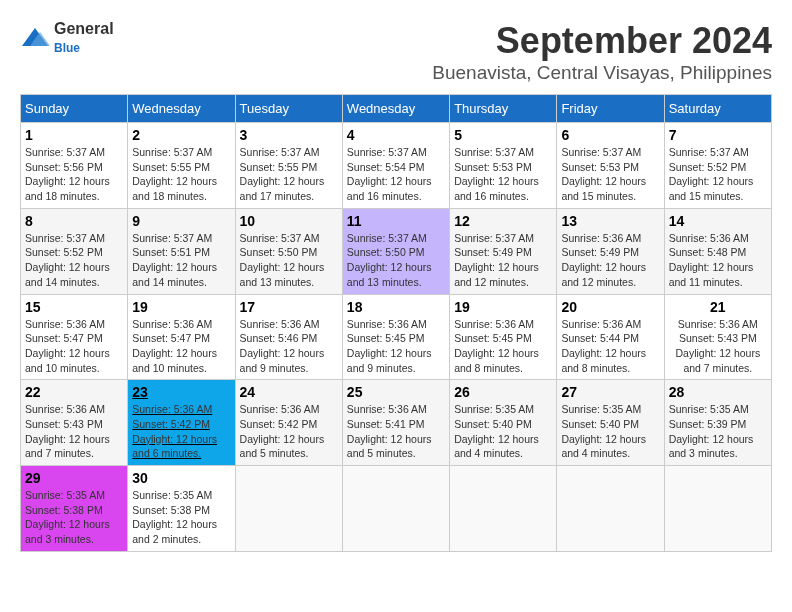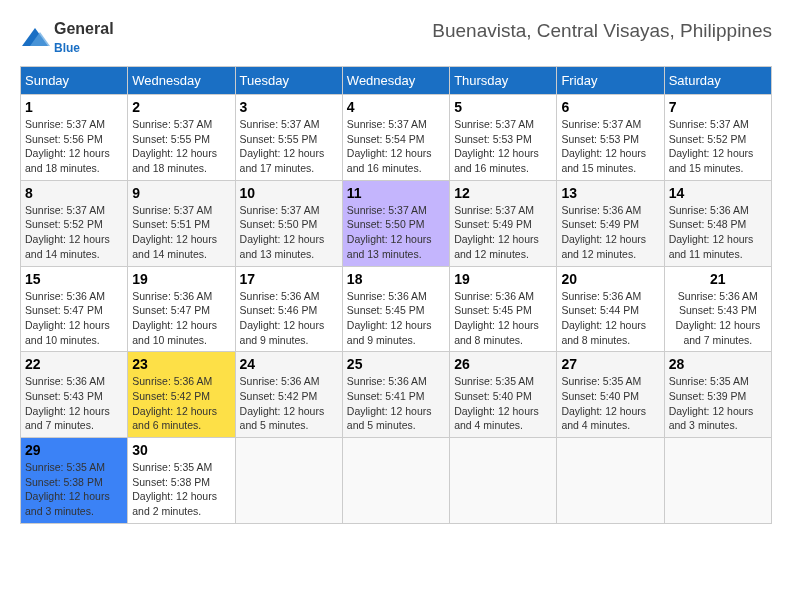--- a/index.html
+++ b/index.html
@@ -74,20 +74,21 @@
     <svg class="logo-icon" viewBox="0 0 30 24" xmlns="http://www.w3.org/2000/svg">
       <polygon points="15,2 28,20 2,20" fill="#1a6fc4"></polygon>
       <polygon points="20,6 30,20 10,20" fill="#5ba3e0" opacity="0.7"></polygon>
     </svg>
     <div>
       <span style="font-size:16px;font-weight:bold;color:#333;">General</span><br>
       <span style="font-size:12px;font-weight:bold;color:#1a6fc4;">Blue</span>
     </div>
   </div>
   <div class="title-area">
+    <div class="month-title">September 2024</div>
     <div class="location-title">Buenavista, Central Visayas, Philippines</div>
   </div>
 </div>
 
 <table class="calendar">
   <thead>
     <tr>
     <th>Sunday</th>
         <th>Wednesday</th>
         <th>Tuesday</th>
@@ -186,21 +187,21 @@
         <td style="background: rgb(255, 255, 255); text-align: center;">
           <span class="day-num">21</span>
           <div class="day-detail">Sunrise: 5:36 AM<br>Sunset: 5:43 PM<br>Daylight: 12 hours and 7 minutes.</div>
         </td>
       </tr>
       <tr>
         <td style="background: rgb(245, 245, 245);">
           <span class="day-num">22</span>
           <div class="day-detail">Sunrise: 5:36 AM<br>Sunset: 5:43 PM<br>Daylight: 12 hours and 7 minutes.</div>
         </td>
-        <td style="background: #fde047;">
+        <td style="background: #0ea5e9; text-decoration: underline;">
           <span class="day-num">23</span>
           <div class="day-detail">Sunrise: 5:36 AM<br>Sunset: 5:42 PM<br>Daylight: 12 hours and 6 minutes.</div>
         </td>
         <td style="background: rgb(245, 245, 245);">
           <span class="day-num">24</span>
           <div class="day-detail">Sunrise: 5:36 AM<br>Sunset: 5:42 PM<br>Daylight: 12 hours and 5 minutes.</div>
         </td>
         <td style="background: rgb(245, 245, 245);">
           <span class="day-num">25</span>
           <div class="day-detail">Sunrise: 5:36 AM<br>Sunset: 5:41 PM<br>Daylight: 12 hours and 5 minutes.</div>
@@ -212,21 +213,21 @@
         <td style="background: rgb(245, 245, 245);">
           <span class="day-num">27</span>
           <div class="day-detail">Sunrise: 5:35 AM<br>Sunset: 5:40 PM<br>Daylight: 12 hours and 4 minutes.</div>
         </td>
         <td style="background: rgb(245, 245, 245);">
           <span class="day-num">28</span>
           <div class="day-detail">Sunrise: 5:35 AM<br>Sunset: 5:39 PM<br>Daylight: 12 hours and 3 minutes.</div>
         </td>
       </tr>
       <tr style="background: rgb(255, 255, 255);">
-        <td style="background: #3b82f6;">
+        <td style="background: #d946ef;">
           <span class="day-num">29</span>
           <div class="day-detail">Sunrise: 5:35 AM<br>Sunset: 5:38 PM<br>Daylight: 12 hours and 3 minutes.</div>
         </td>
         <td style="background: rgb(255, 255, 255);">
           <span class="day-num">30</span>
           <div class="day-detail">Sunrise: 5:35 AM<br>Sunset: 5:38 PM<br>Daylight: 12 hours and 2 minutes.</div>
         </td>
         <td class="empty-cell" style="background: rgb(245, 245, 245);"></td>
         <td class="empty-cell" style="background: rgb(245, 245, 245);"></td>
         <td class="empty-cell" style="background: rgb(245, 245, 245);"></td>

